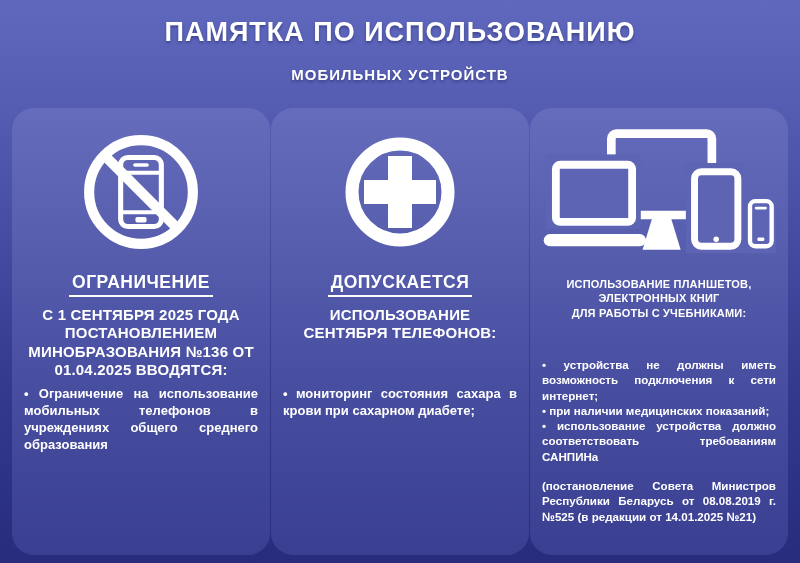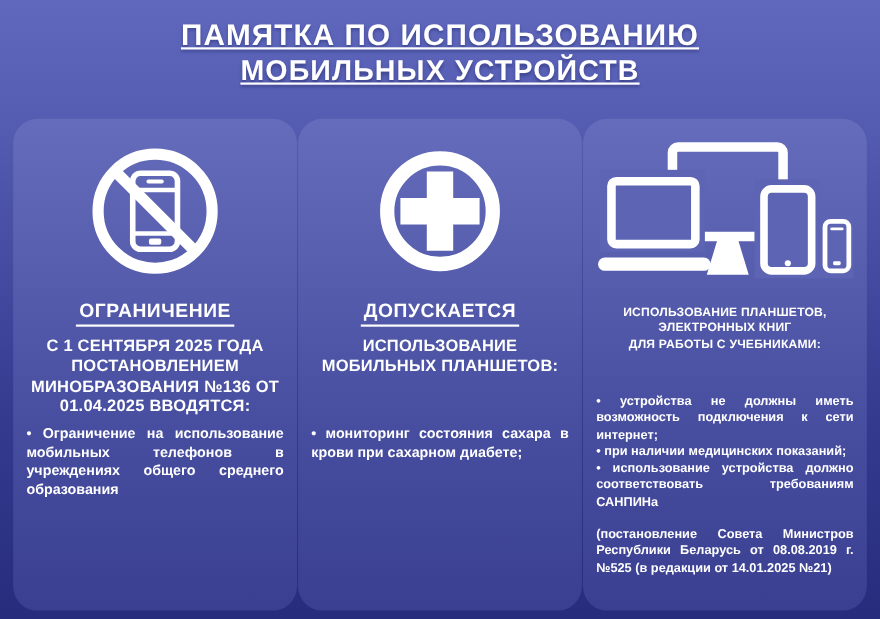--- a/index.html
+++ b/index.html
@@ -3,27 +3,26 @@
 <meta charset="utf-8">
 <style>
   html,body{margin:0;padding:0;background:#1f2468;}
   .poster{
     position:relative;
     width:800px;height:563px;
     overflow:hidden;
     font-family:"Liberation Sans", sans-serif;
     background:linear-gradient(180deg,#5f68bd 0%,#525bb0 22%,#434a9f 45%,#343a8e 68%,#272c7d 100%);
     color:#ffffff;
-    text-decoration:underline;
   }
   
   .title-block{padding-top:17px;text-align:center;line-height:1.15;
     text-shadow:0 2px 3px rgba(10,12,60,.35);}
   .title-line1{font-size:27px;font-weight:bold;letter-spacing:1px;}
-  .title-line2{font-size:26px;font-weight:bold;letter-spacing:1px;margin-top:2px;}
+  .title-line2{font-size:15px;font-weight:bold;letter-spacing:1px;margin-top:18px;}
   
   .cards{
     position:absolute;left:12px;right:12px;top:108px;bottom:8px;
     display:flex;gap:1px;
   }
   .card{
     flex:1 1 0;min-width:0;
     border-radius:22px;
     background:linear-gradient(180deg,#656cbb 0%,#575eae 30%,#464c9e 65%,#3a3f91 100%);
     padding:8px 12px 10px;
@@ -89,21 +88,21 @@
         <svg width="120" height="120" viewBox="0 0 120 120" aria-hidden="true">
           <circle cx="60" cy="60" r="48" fill="none" stroke="#ffffff" stroke-width="13"></circle>
           <path d="M48 24 h24 v24 h24 v24 h-24 v24 h-24 v-24 h-24 v-24 h24 z" fill="#ffffff"></path>
         </svg>
       </div>
       <div class="card-title">
         <span class="u">ДОПУСКАЕТСЯ</span>
       </div>
       <div class="card-sub">
         <span class="sub-line">ИСПОЛЬЗОВАНИЕ</span>
-        <span class="sub-line">МОБИЛЬНЫХ ПЛАНШЕТОВ:</span>
+        <span class="sub-line">СЕНТЯБРЯ ТЕЛЕФОНОВ:</span>
       </div>
       <div class="card-body">
         <p class="bullet">мониторинг состояния сахара в крови при сахарном диабете;</p>
       </div>
     </div>
 
     <div class="card">
       <div class="icon-wrap">
         <svg width="236" height="129" viewBox="0 0 270 148" aria-hidden="true">
 

